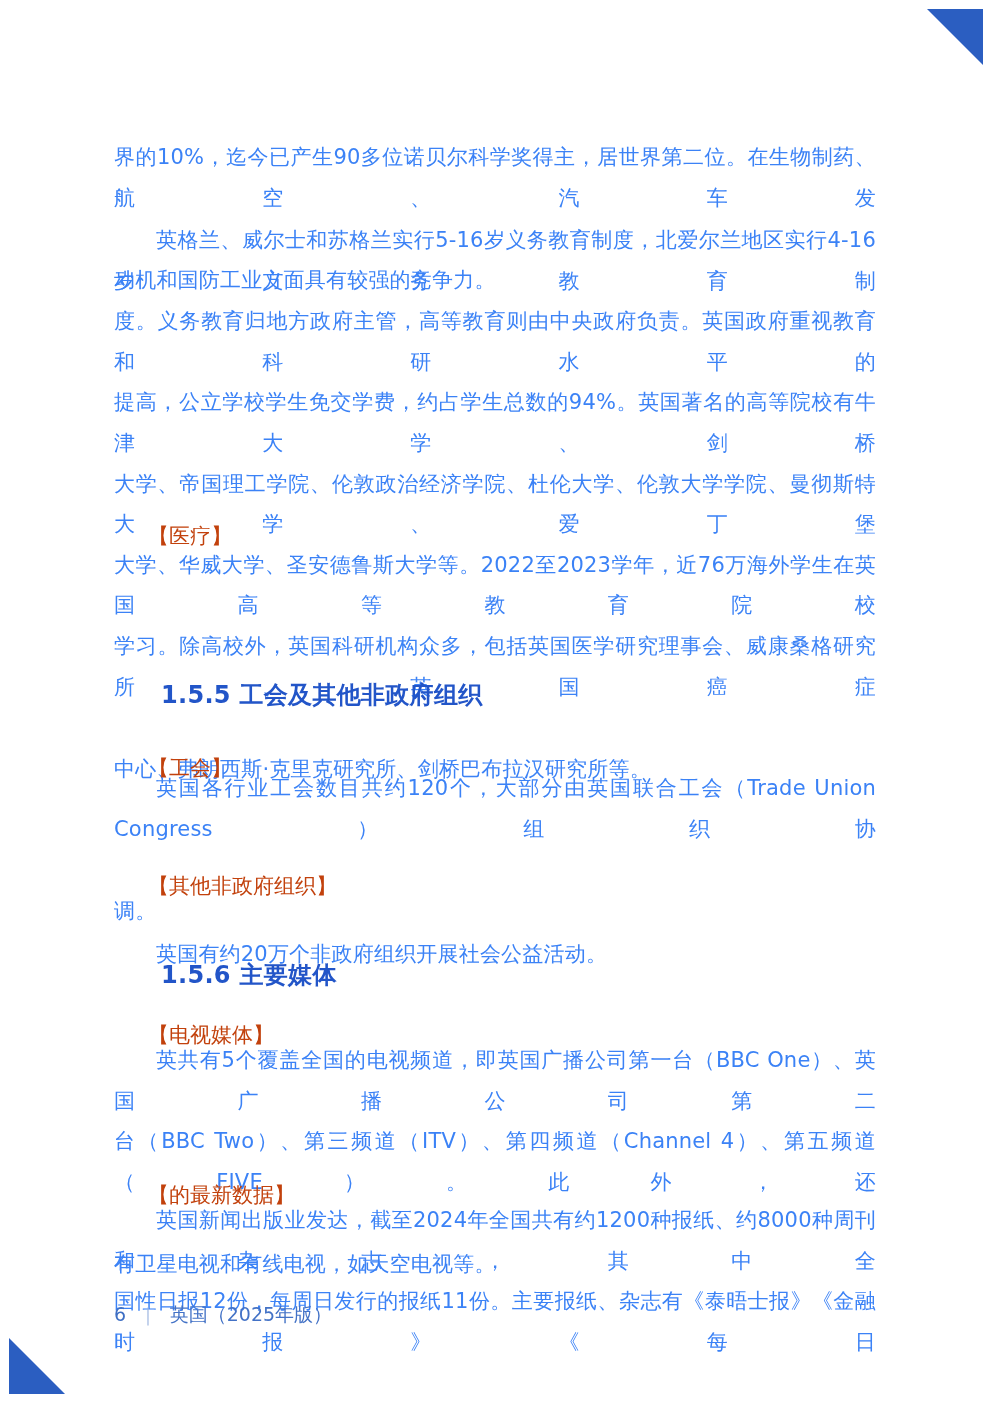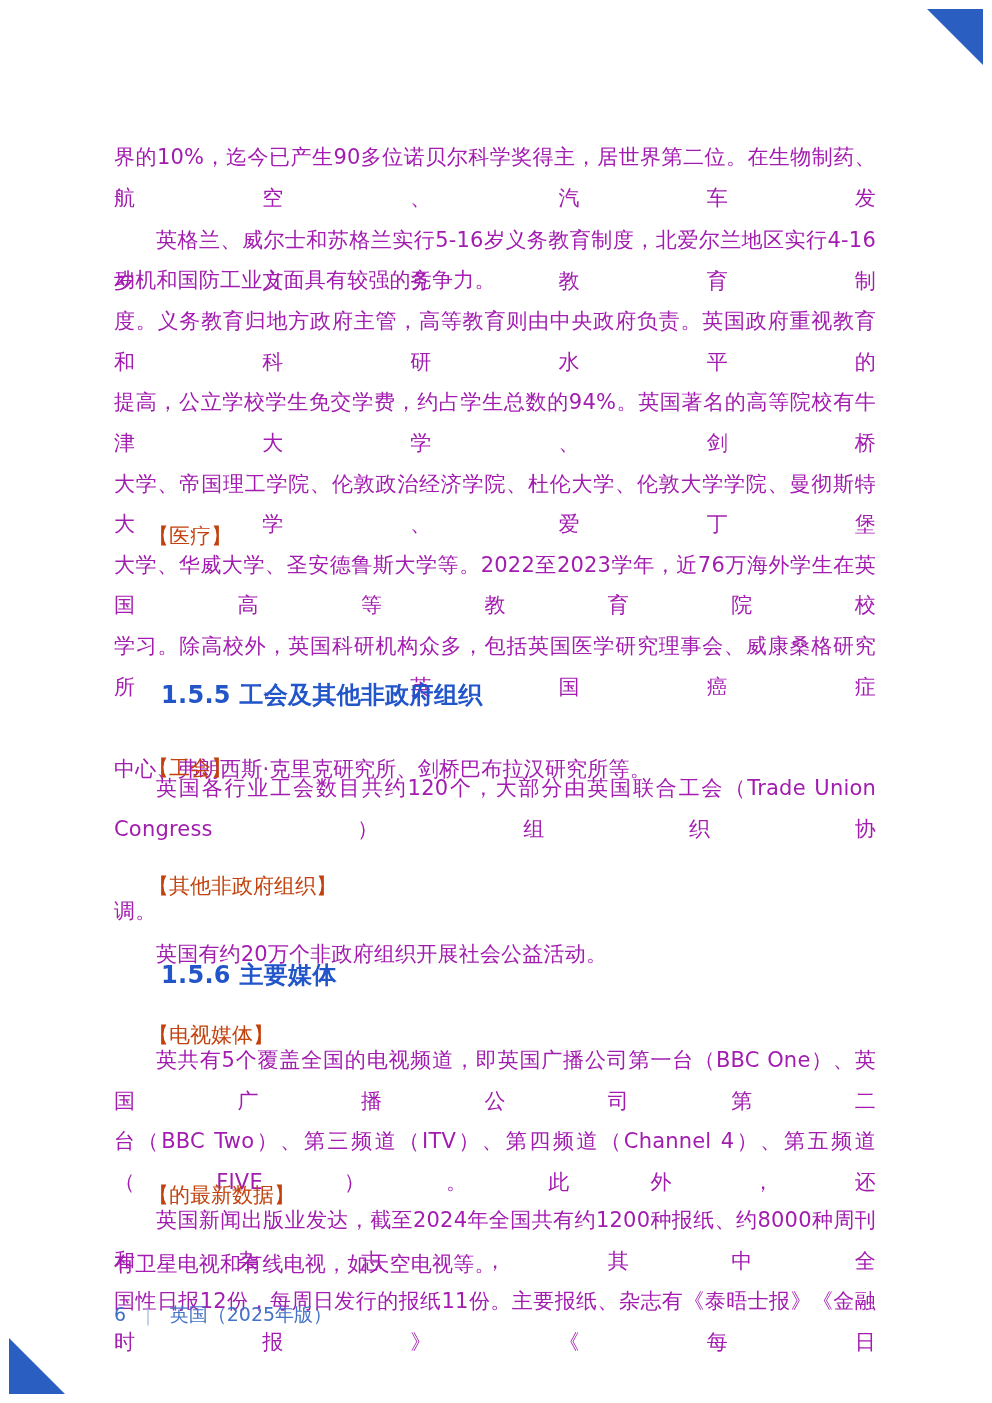--- a/index.html
+++ b/index.html
@@ -12,21 +12,21 @@
     overflow:hidden;
   }
   
   .corner { position:absolute; width:56px; height:56px; background:#2b5ec1; }
   .corner.tr { top:9px; right:9px; clip-path:polygon(0 0, 100% 0, 100% 100%); }
   .corner.bl { bottom:9px; left:9px; clip-path:polygon(0 0, 0 100%, 100% 100%); }
 
   
   .para {
     position:absolute; left:114px; width:762px;
-    font-size:21px; line-height:40.6px; color:#a21caf;
+    font-size:21px; line-height:40.6px; color:#3b82f6;
     letter-spacing:0.2px;
   }
   .ln { text-align:justify; text-align-last:justify; }
   .ln.end { text-align-last:left;margin-top:42px; }
   .ln.ind { text-indent:42px; }
 
   
   .sub {
     position:absolute; left:106px; width:762px;
     font-size:21px; line-height:40.6px;

